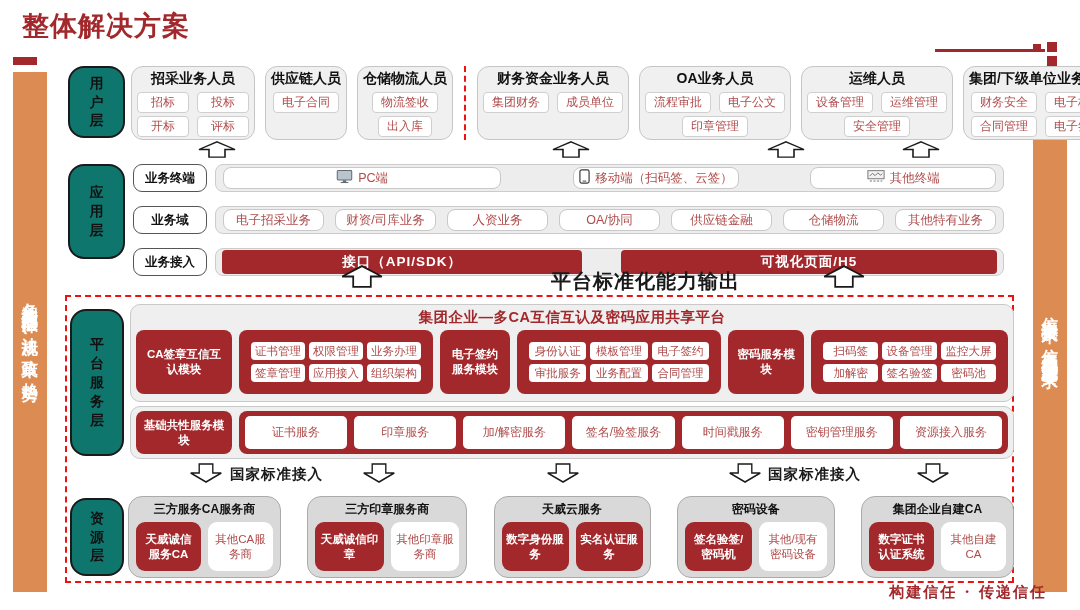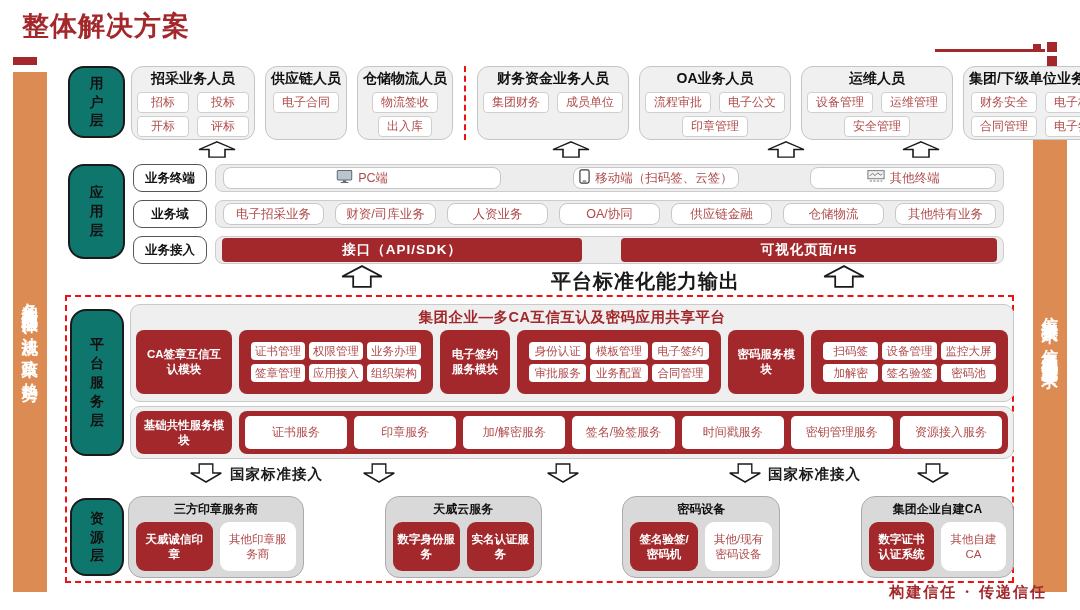--- a/index.html
+++ b/index.html
@@ -40,21 +40,21 @@
   .chip-row { display:flex; justify-content:center; gap:8px; margin-top:3px; width:100%; }
   .chip { background:#fff; border:1px solid #CFCFCF; border-radius:4px; padding:1px 8px;
     font-size:12px; color:#B04B4B; min-width:52px; text-align:center; white-space:nowrap; }
   .v-dash { border-left:2px dashed #EE1111; align-self:stretch; margin:0 1px; }
 
   
   .arr { position:absolute; display:block; }
   .arr svg { display:block; width:100%; height:100%; }
 
   
-  #app-rows { position:absolute; left:133px; top:164px; width:871px; display:flex; flex-direction:column; gap:8px; }
+  #app-rows { position:absolute; left:133px; top:164px; width:871px; display:flex; flex-direction:column; gap:14px; }
   .app-row { display:flex; gap:8px; height:28px; }
   .sub-label { width:74px; background:#fff; border:1.8px solid #555; border-radius:9px;
     display:flex; align-items:center; justify-content:center; font-size:12.5px; font-weight:700; color:#111; flex:none; }
   .row-box { flex:1; background:#EDEDED; border:1px solid #CCC; border-radius:8px;
     display:flex; align-items:center; padding:0 7px; }
   #terminal-boxes { justify-content:space-between; }
   .tbox { height:22px; background:#fff; border:1px solid #C8C8C8; border-radius:8px;
     display:flex; align-items:center; justify-content:center; gap:5px; font-size:12.5px; color:#B04B4B; white-space:nowrap; }
   #domain-boxes { justify-content:space-between; gap:11px; }
   .dbox { flex:1; height:22px; background:#fff; border:1px solid #C8C8C8; border-radius:8px;
@@ -353,21 +353,28 @@
     </span>
   <span class="std-text" style="left:768px;">国家标准接入</span>
   <span class="arr" style="left:916px;top:463px;width:34px;height:20px;">
       <svg viewBox="0 0 40 20" preserveAspectRatio="none">
         <path d="M20 19 L2 10 L12 10 L12 1 L28 1 L28 10 L38 10 Z" fill="#ffffff" stroke="#1a1a1a" stroke-width="1.6"></path>
       </svg>
     </span>
 
   <div class="layer-label" id="label-resource">资源层</div>
   <div id="resource-groups">
-      <div class="rgroup" style="width: 176px; font-family: Liberation Serif, serif;">
+      <div class="rgroup" style="width: 153px;">
+        <div class="rgroup-title">三方服务CA服务商</div>
+        <div class="rchip-row">
+          <div class="rchip solid">天威诚信服务CA</div>
+          <div class="rchip">其他CA服务商</div>
+        </div>
+      </div>
+      <div class="rgroup" style="width: 160px; font-family: Liberation Serif, serif;">
         <div class="rgroup-title">三方印章服务商</div>
         <div class="rchip-row">
           <div class="rchip solid">天威诚信印章</div>
           <div class="rchip">其他印章服务商</div>
         </div>
       </div>
       <div class="rgroup" style="width: 157px;">
         <div class="rgroup-title">天威云服务</div>
         <div class="rchip-row">
           <div class="rchip solid">数字身份服务</div>

